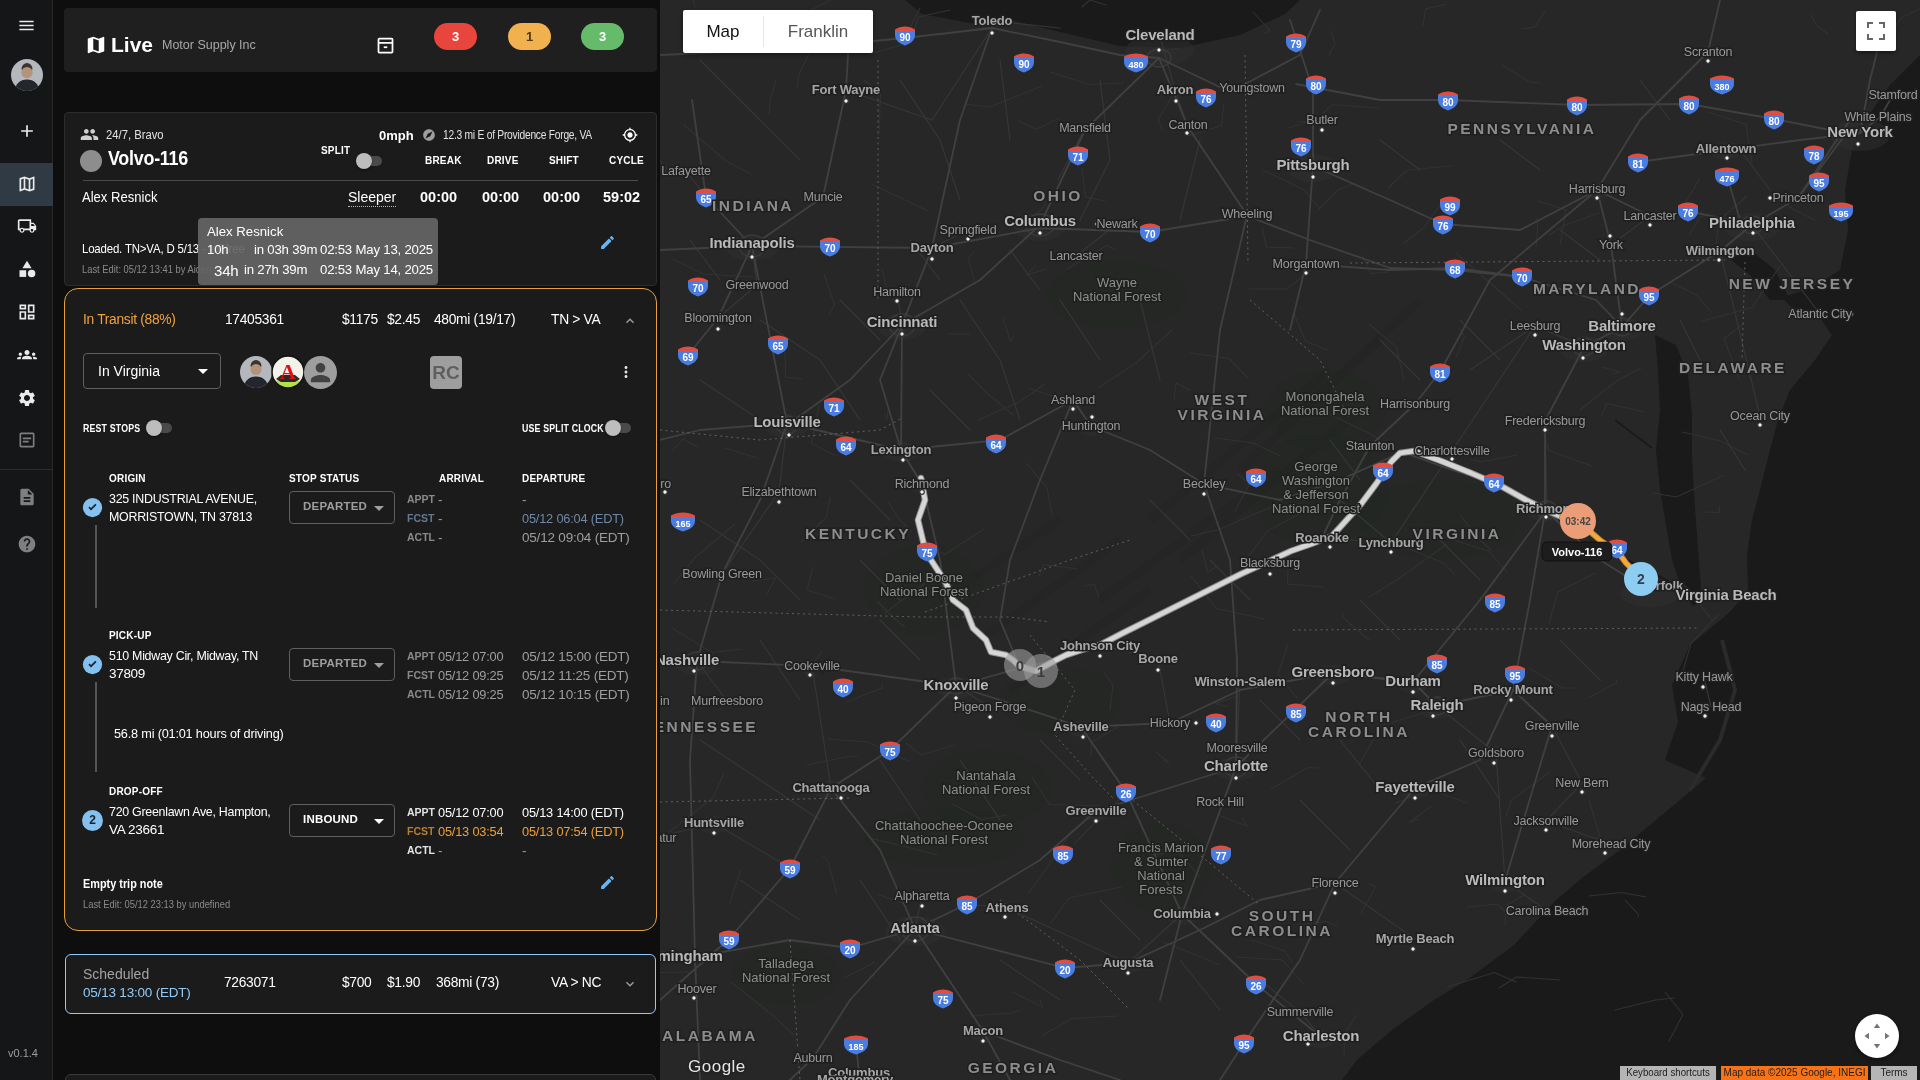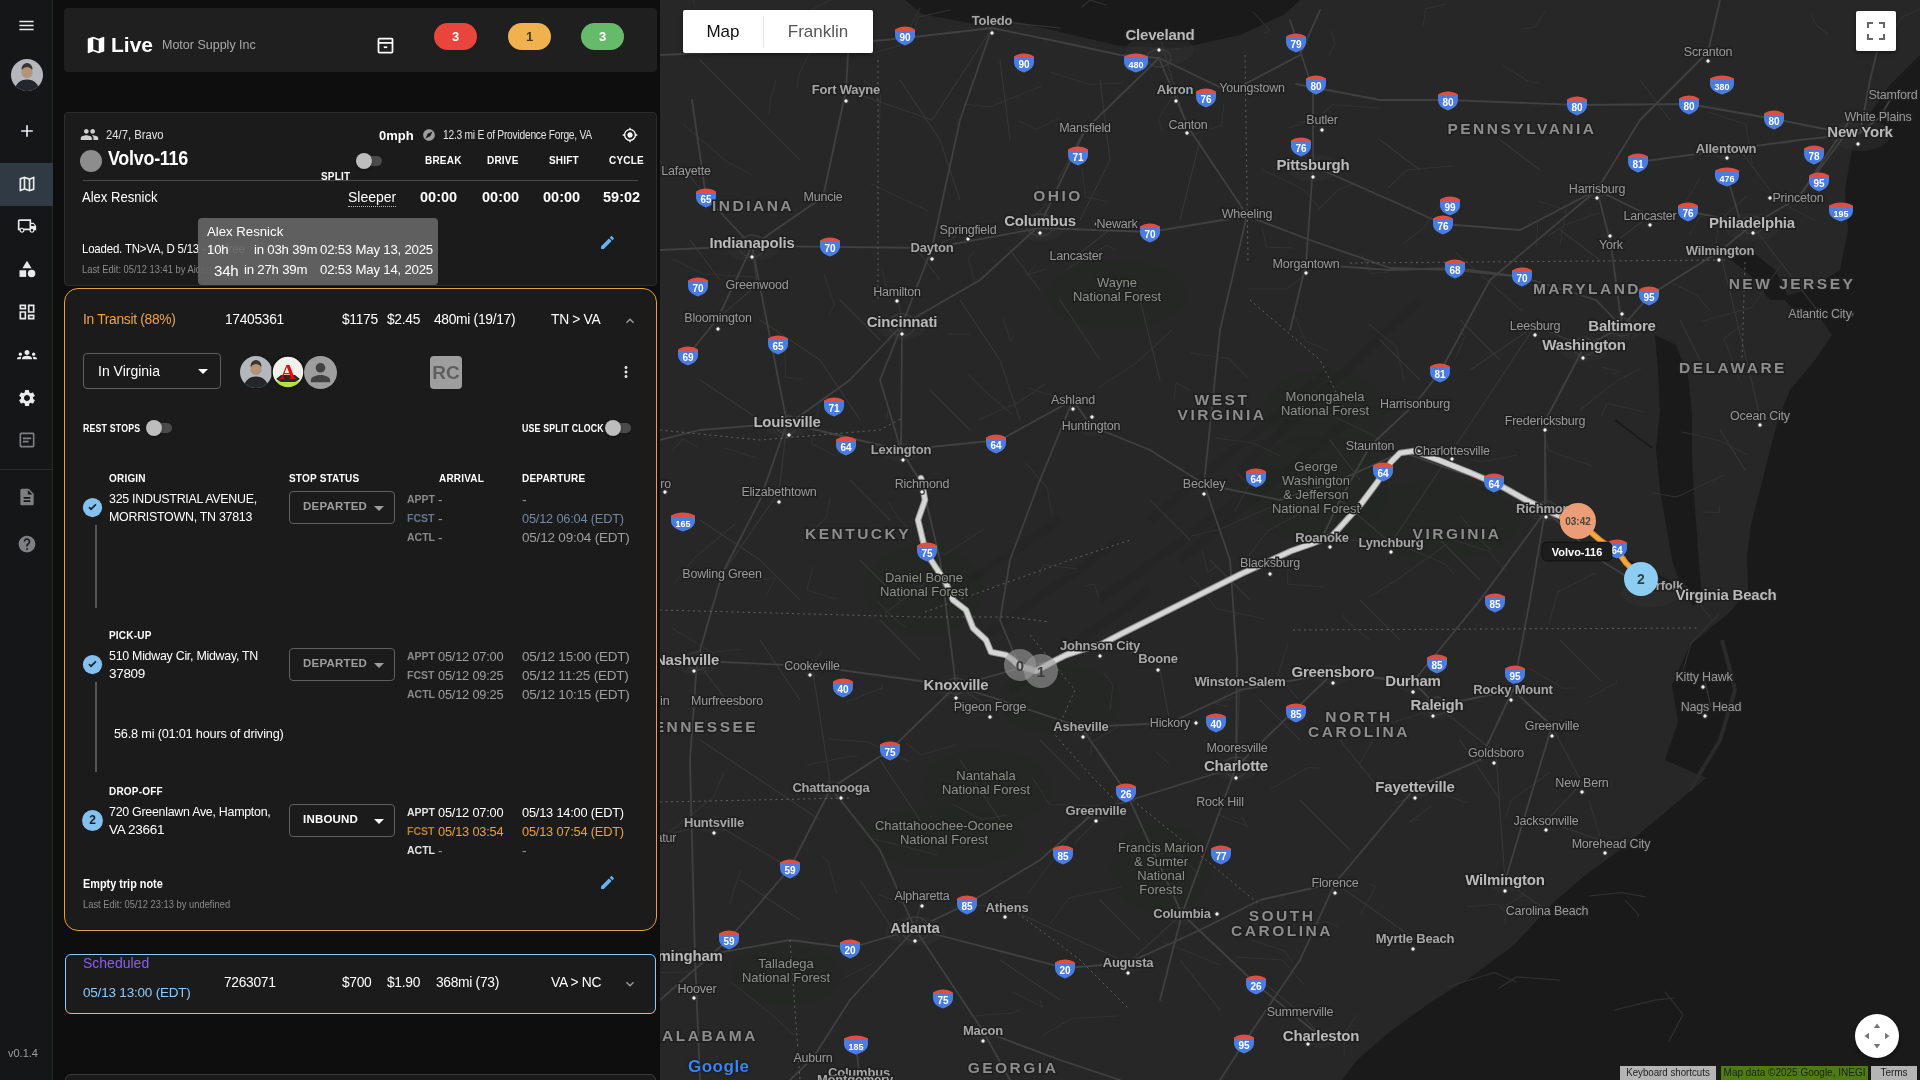--- a/index.html
+++ b/index.html
@@ -1039,21 +1039,21 @@
   <svg width="14" height="14" viewBox="0 0 24 24" fill="#9e9e9e" style="position:absolute;left:357px;top:15px">
       <path d="M12 2C6.48 2 2 6.48 2 12s4.48 10 10 10 10-4.48 10-10S17.52 2 12 2zm2.19 12.19L6 18l3.81-8.19L18 6l-3.81 8.19z"></path>
     </svg>
   <div class="abs" style="transform:scaleX(0.82);transform-origin:0 50%;left:378px;top:15px;font-size:12.5px;letter-spacing:-0.3px;color:#e3e3e3">12.3 mi E of Providence Forge, VA</div>
   <svg width="16" height="16" viewBox="0 0 24 24" fill="#fff" style="position:absolute;left:557px;top:14px">
       <path d="M12 8c-2.21 0-4 1.79-4 4s1.79 4 4 4 4-1.79 4-4-1.79-4-4-4zm8.94 3c-.46-4.17-3.77-7.48-7.94-7.94V1h-2v2.06C6.83 3.52 3.52 6.83 3.06 11H1v2h2.06c.46 4.17 3.77 7.48 7.94 7.94V23h2v-2.06c4.17-.46 7.48-3.77 7.94-7.94H23v-2h-2.06zM12 19c-3.87 0-7-3.13-7-7s3.13-7 7-7 7 3.13 7 7-3.13 7-7 7z"></path>
     </svg>
 
   <div class="abs" style="left:15px;top:37px;width:22px;height:22px;border-radius:50%;background:#8d8d8d"></div>
   <div class="abs w" style="transform:scaleX(0.92);transform-origin:0 50%;left:43px;top:34px;font-size:19.5px;letter-spacing:-0.3px;font-weight:bold">Volvo-116</div>
-  <div class="abs hdr" style="left:256px;top:58px">SPLIT</div>
+  <div class="abs hdr" style="left:256px;top:32px">SPLIT</div>
   <div class="toggle" style="left:291px;top:40px">
       <div class="tr"></div>
       <div class="kn"></div>
     </div>
   <div class="abs hdr" style="left:360px;top:42px">BREAK</div>
   <div class="abs hdr" style="left:422px;top:42px">DRIVE</div>
   <div class="abs hdr" style="left:484px;top:42px">SHIFT</div>
   <div class="abs hdr" style="left:544px;top:42px">CYCLE</div>
   <div class="abs" style="left:18px;top:67px;width:555px;height:1px;background:#4a4a4a"></div>
   <div class="abs w" style="transform:scaleX(0.9);transform-origin:0 50%;left:17px;top:76px;font-size:14.5px">Alex Resnick</div>
@@ -1209,21 +1209,21 @@
   <div class="abs gy2" style="left:457px;top:554px;font-size:13.5px">-</div>
 
   <div class="abs w" style="transform:scaleX(0.85);transform-origin:0 50%;left:18px;top:587px;font-size:12.8px;font-weight:bold">Empty trip note</div>
   <svg width="17" height="17" viewBox="0 0 24 24" fill="#64b5f6" style="position:absolute;left:534px;top:585px">
       <path d="M3 17.25V21h3.75L17.81 9.94l-3.75-3.75L3 17.25zM20.71 7.04c.39-.39.39-1.02 0-1.41l-2.34-2.34c-.39-.39-1.02-.39-1.41 0l-1.83 1.83 3.75 3.75 1.83-1.83z"></path>
     </svg>
   <div class="abs" style="transform:scaleX(0.85);transform-origin:0 50%;left:18px;top:609px;font-size:11px;color:#8a8a8a">Last Edit: 05/12 23:13 by undefined</div>
 </div>
 
 <div class="card" style="left:65px;top:954px;width:591px;height:60px;border:1.5px solid #90caf9;border-radius:6px;z-index:21">
-  <div class="abs" style="left:17px;top:0;font-size:14px;color:#8b5cf6">Scheduled</div>
+  <div class="abs" style="left:17px;top:11px;font-size:14px;color:#a3a3a3">Scheduled</div>
   <div class="abs" style="left:17px;top:30px;font-size:13.5px;letter-spacing:-0.2px;color:#90caf9">05/13 13:00 (EDT)</div>
   <div class="abs w" style="left:158px;top:20px;font-size:13.8px;letter-spacing:-0.3px">7263071</div>
   <div class="abs w" style="left:276px;top:20px;font-size:13.8px;letter-spacing:-0.3px">$700</div>
   <div class="abs w" style="left:321px;top:20px;font-size:13.8px;letter-spacing:-0.3px">$1.90</div>
   <div class="abs w" style="left:370px;top:20px;font-size:13.8px;letter-spacing:-0.3px">368mi (73)</div>
   <div class="abs w" style="left:485px;top:20px;font-size:13.8px;letter-spacing:-0.3px">VA &gt; NC</div>
   <svg width="16" height="16" viewBox="0 0 24 24" fill="#9e9e9e" style="position:absolute;left:556px;top:21px">
       <path d="M7.41 8.59L12 13.17l4.59-4.58L18 10l-6 6-6-6z"></path>
     </svg>
 </div>
@@ -1235,24 +1235,24 @@
   <div class="abs" style="left:80px;top:6px;width:1px;height:31px;background:#e6e6e6"></div>
   <div class="abs" style="left:80px;top:0;width:110px;height:43px;font-size:17px;color:#565656;text-align:center;line-height:43px">Franklin</div>
 </div>
 
 <div class="abs" style="left:1856px;top:11px;width:40px;height:40px;background:#fff;border-radius:2px;box-shadow:0 2px 4px rgba(0,0,0,.4);z-index:10">
   <svg width="18" height="18" viewBox="0 0 18 18" style="position:absolute;left:11px;top:11px" fill="none" stroke="#666" stroke-width="2">
       <path d="M1 6V1h5M12 1h5v5M17 12v5h-5M6 17H1v-5"></path>
     </svg>
 </div>
 
-<div class="abs" style="left:688px;top:1057px;z-index:10;font-size:17px;color:#3b82f6;letter-spacing:0.5px;font-weight:700;text-shadow:0 0 3px rgba(0,0,0,.6)">Google</div>
+<div class="abs" style="left:688px;top:1057px;z-index:10;font-size:17px;color:#e5e5e5;letter-spacing:0.5px;font-weight:400;text-shadow:0 0 3px rgba(0,0,0,.6)">Google</div>
 
 <div class="abs" style="left:1620px;top:1066px;width:99px;height:14px;background:#b5b5b5;color:#222;font-size:10px;line-height:14px;text-align:center;z-index:10;transform:scaleX(0.97);transform-origin:0 50%">Keyboard shortcuts</div>
-<div class="abs" style="left:1721px;top:1066px;width:147px;height:14px;background:#4d7c0f;color:#222;font-size:10px;line-height:14px;text-align:center;z-index:10">Map data ©2025 Google, INEGI</div>
+<div class="abs" style="left:1721px;top:1066px;width:147px;height:14px;background:#f97316;color:#222;font-size:10px;line-height:14px;text-align:center;z-index:10">Map data ©2025 Google, INEGI</div>
 <div class="abs" style="left:1871px;top:1066px;width:46px;height:14px;background:#b5b5b5;color:#222;font-size:10px;line-height:14px;text-align:center;z-index:10">Terms</div>
 
 <div class="abs" style="left:1855px;top:1014px;width:44px;height:44px;background:#fff;border-radius:50%;box-shadow:0 2px 4px rgba(0,0,0,.4);z-index:10">
   <svg width="44" height="44" viewBox="0 0 44 44" fill="#757575">
       <path d="M22 9.5l3.2 4.5h-6.4z"></path>
       <path d="M22 34.5l-3.2-4.5h6.4z"></path>
       <path d="M9.5 22l4.5-3.2v6.4z"></path>
       <path d="M34.5 22l-4.5 3.2v-6.4z"></path>
     </svg>
 </div>

